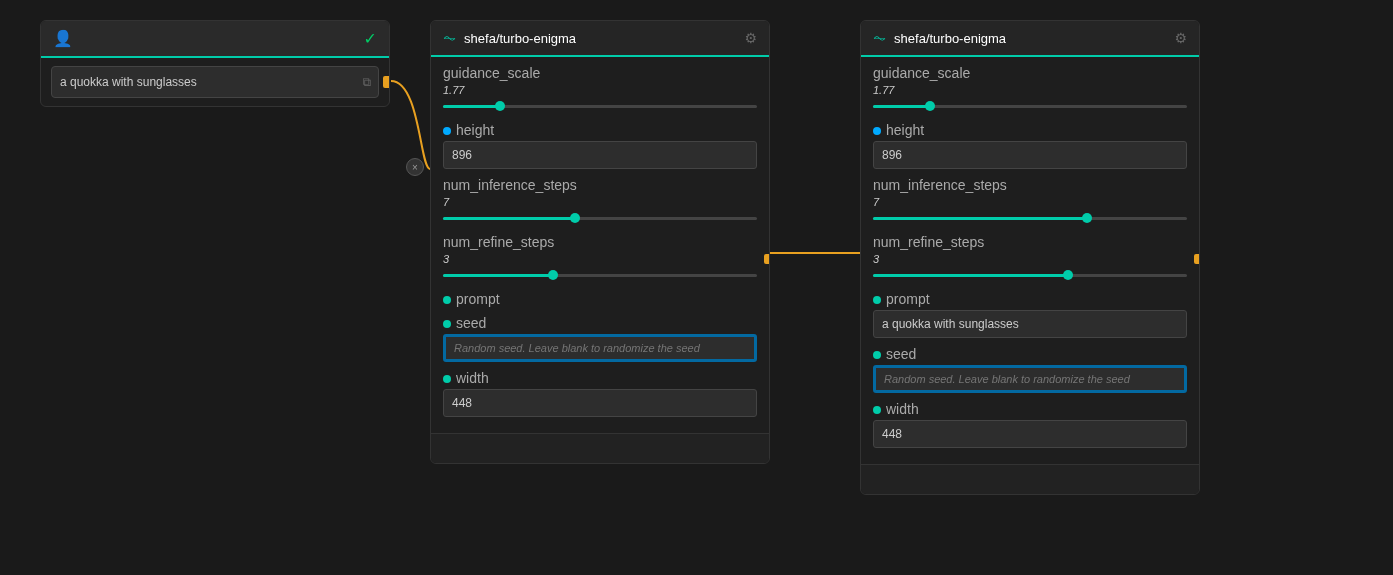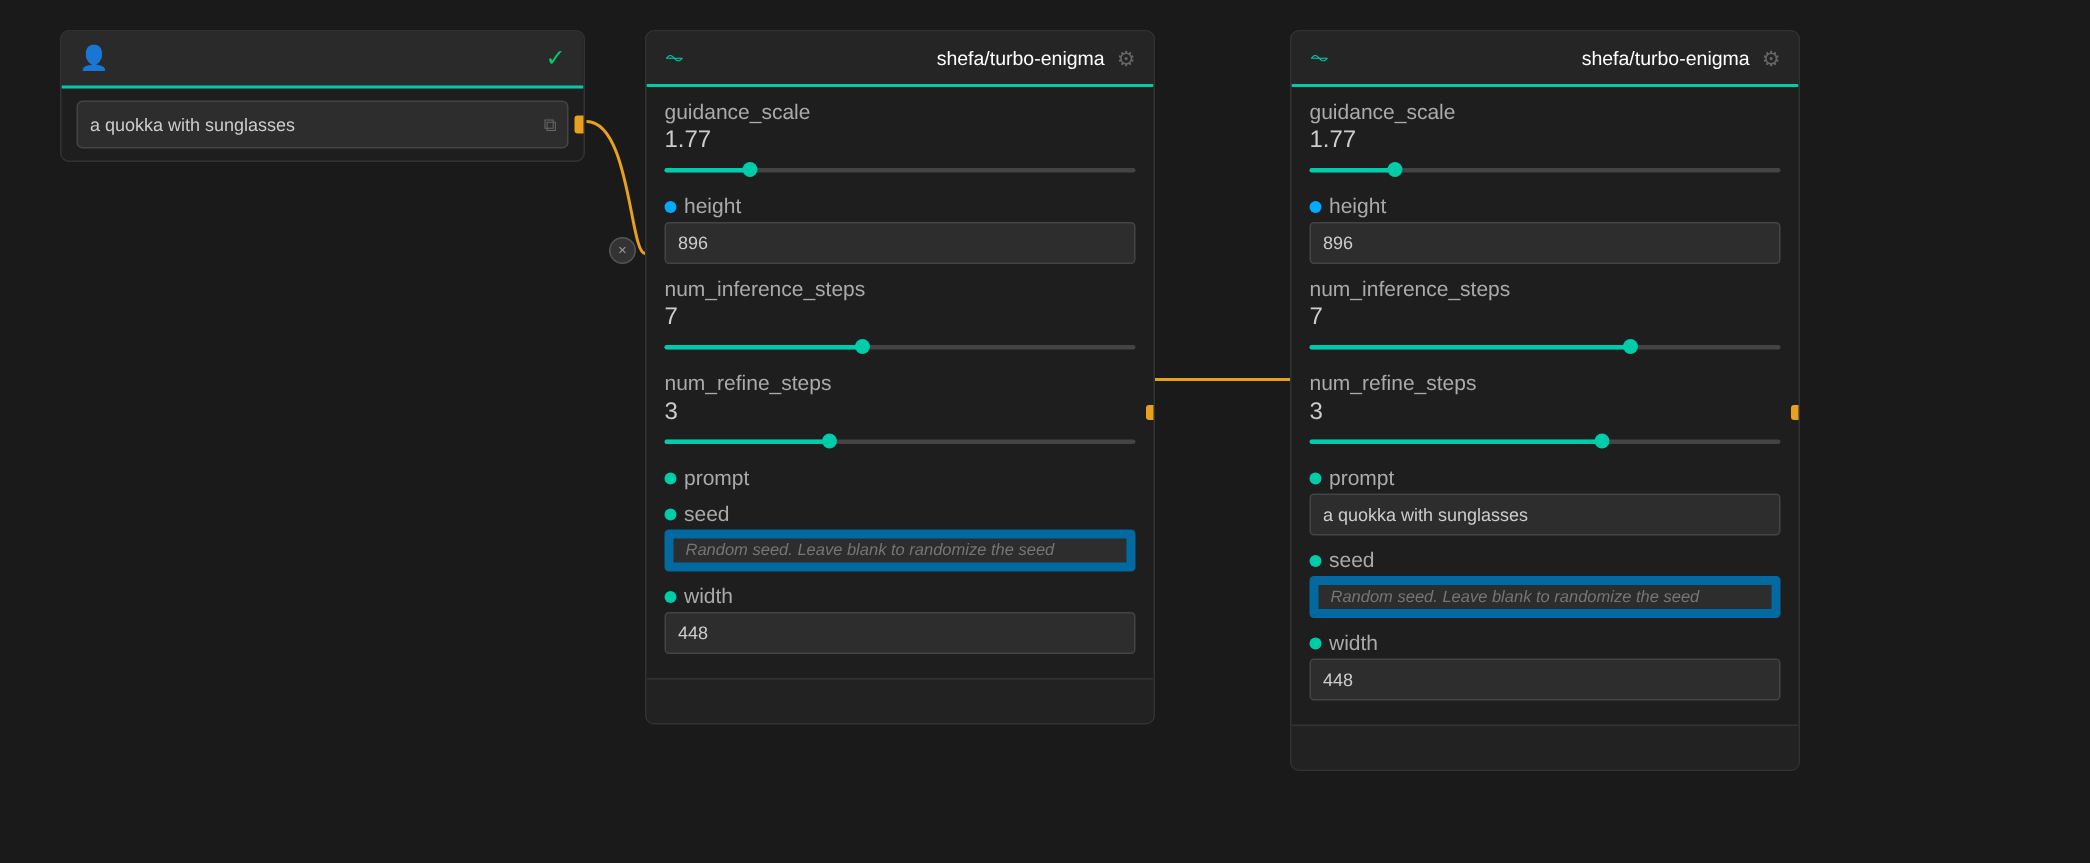--- a/index.html
+++ b/index.html
@@ -133,21 +133,21 @@
       gap: 8px;
     }
 
     .model-header-waveform {
       color: #00ccaa;
       font-size: 16px;
     }
 
     .model-header-title {
       flex: 1;
-      text-align: right;
+      text-align: left;
       font-size: 13px;
       color: #fff;
     }
 
     .model-header-gear {
       color: #666;
       font-size: 14px;
       cursor: pointer;
     }
 
@@ -205,39 +205,40 @@
       position: absolute;
       width: 10px;
       height: 10px;
       background: #00ccaa;
       border-radius: 50%;
       top: 50%;
       transform: translate(-50%, -50%);
     }
 
     .slider-value {
-      font-size: 16px;
+      font-size: 11px;
       color: #ccc;
       margin-bottom: 2px;
+      font-style: italic;
     }
 
     .param-input {
       background: #2d2d2d;
       border: 1px solid #444;
       border-radius: 3px;
       color: #ccc;
       width: 100%;
       padding: 8px 8px;
       font-size: 12px;
       height: 28px;
     }
 
     .param-input-text {
       background: #2d2d2d;
-      border: 6px solid #0369a1;
+      border: 3px solid #0369a1;
       border-radius: 3px;
       color: #aaa;
       width: 100%;
       padding: 4px 8px;
       font-size: 11px;
       height: 28px;
       font-style: italic;
     }
 
     

